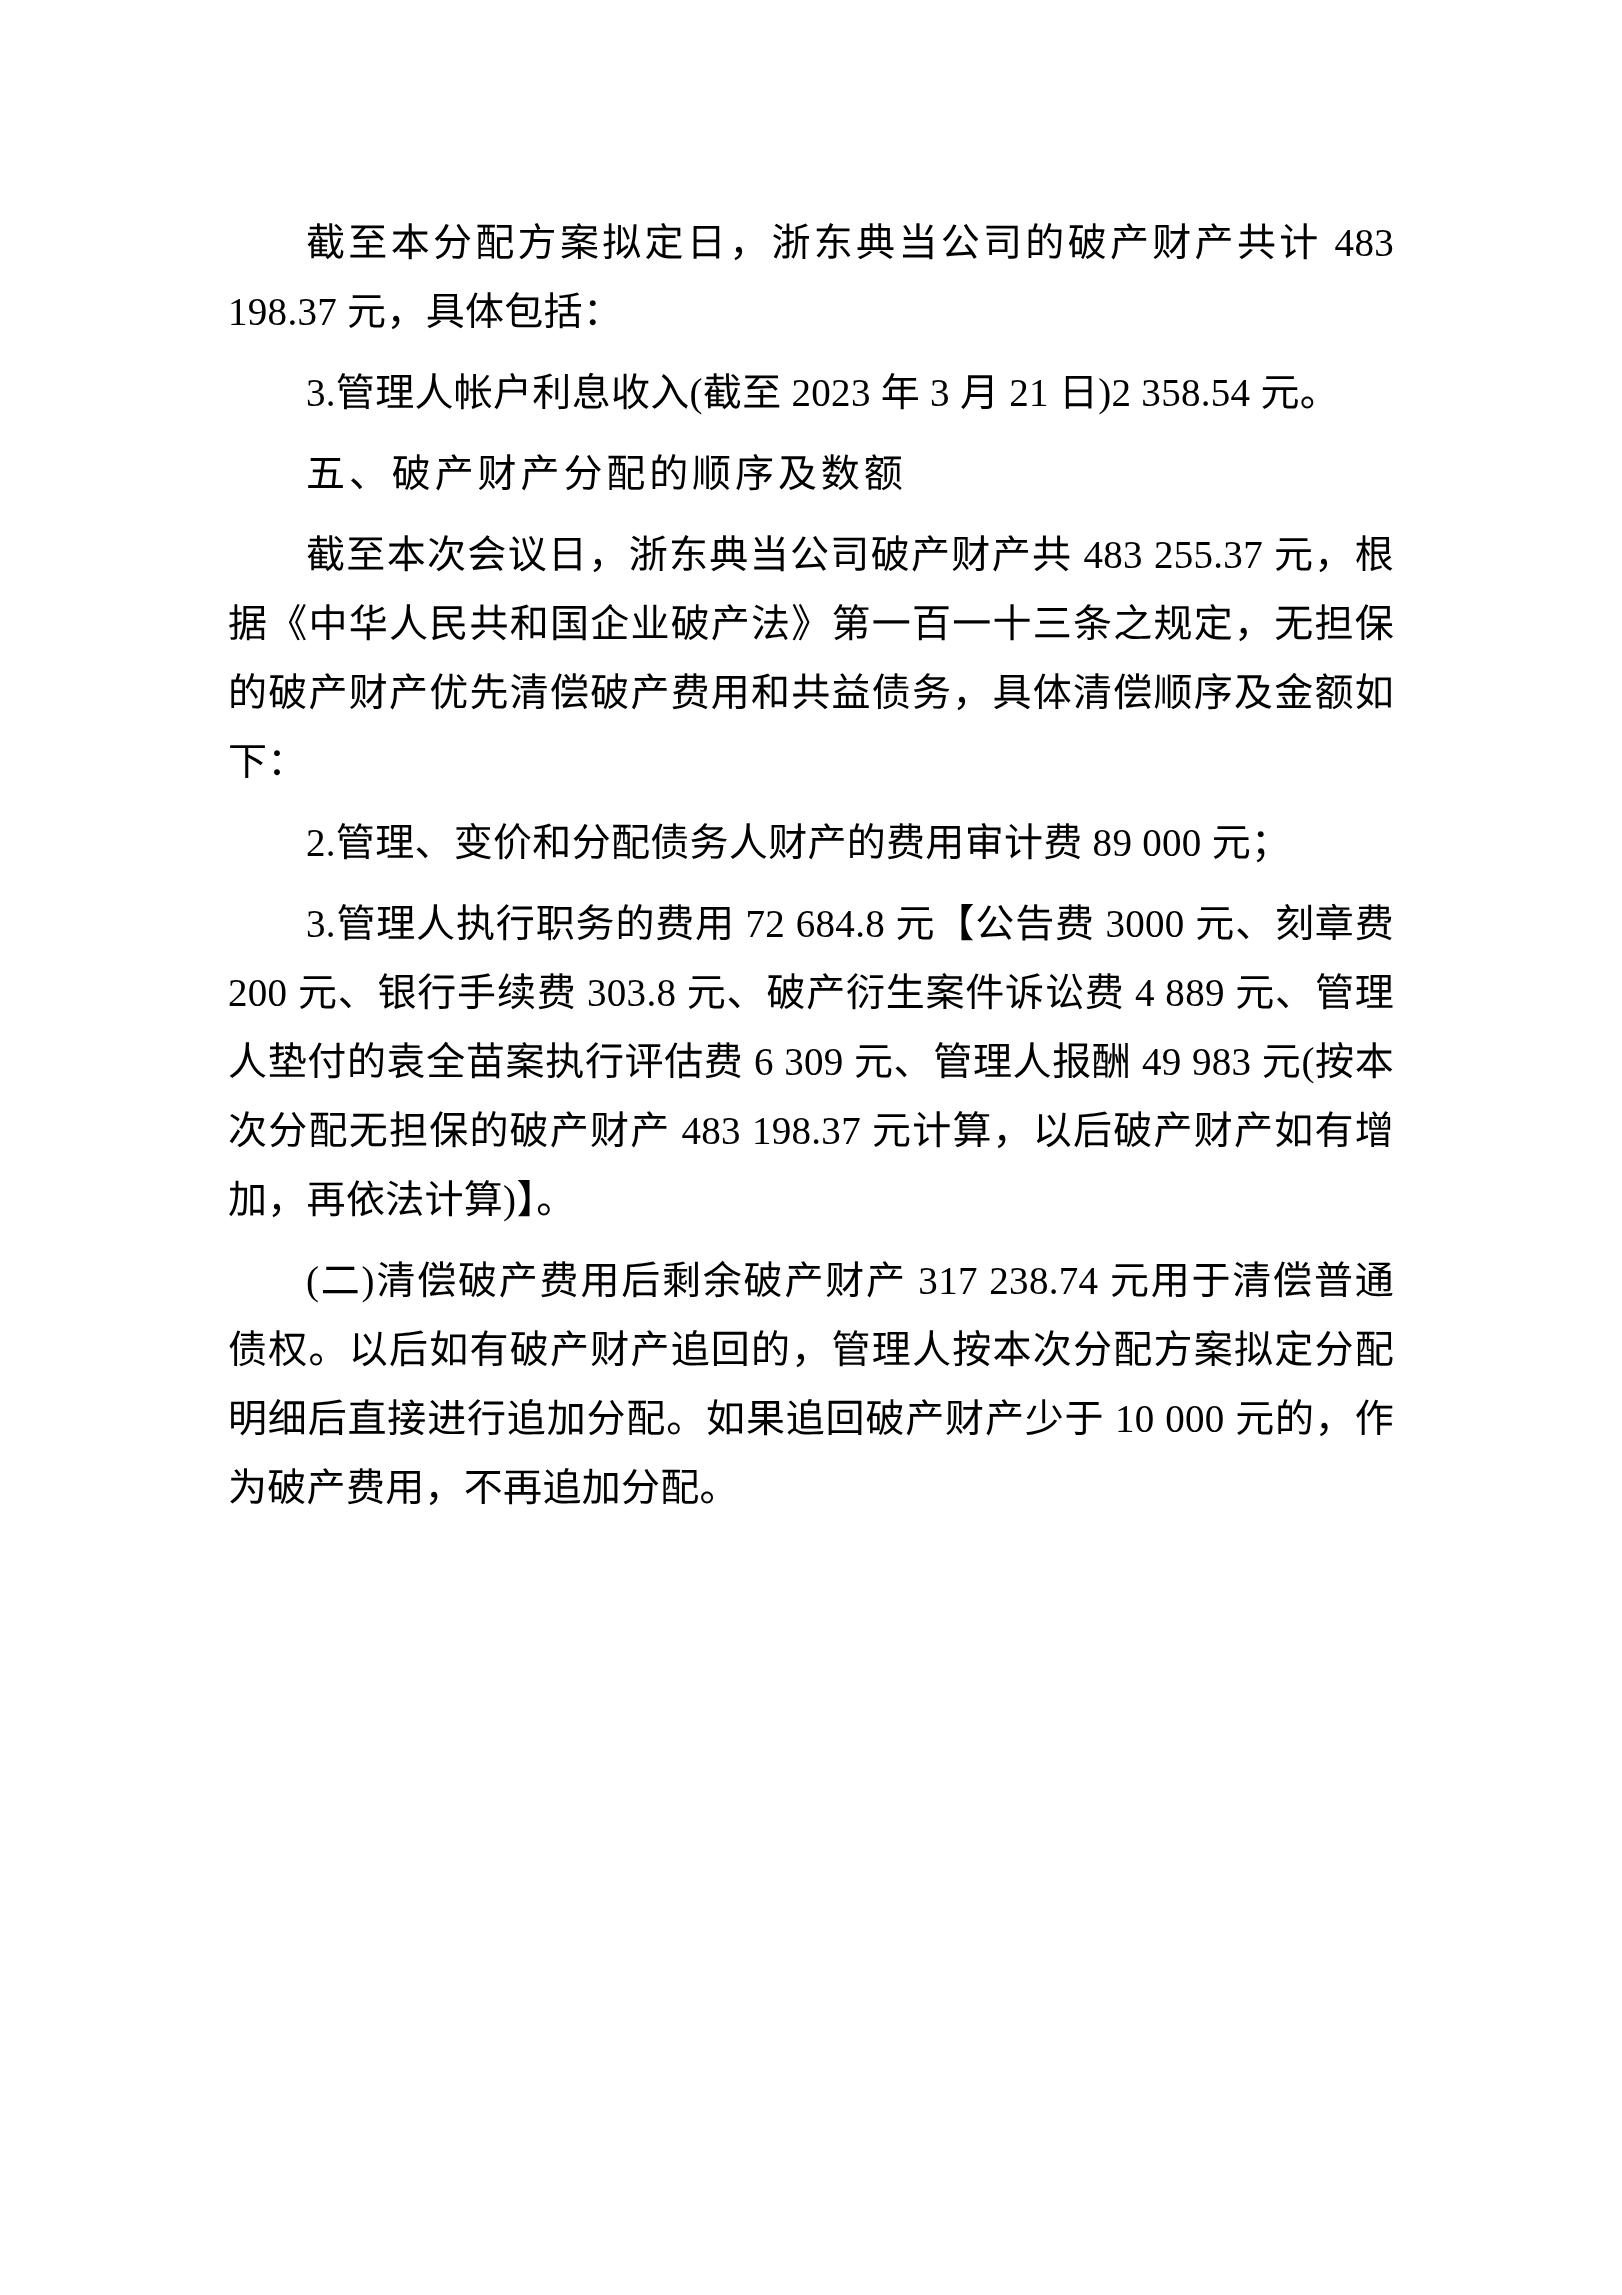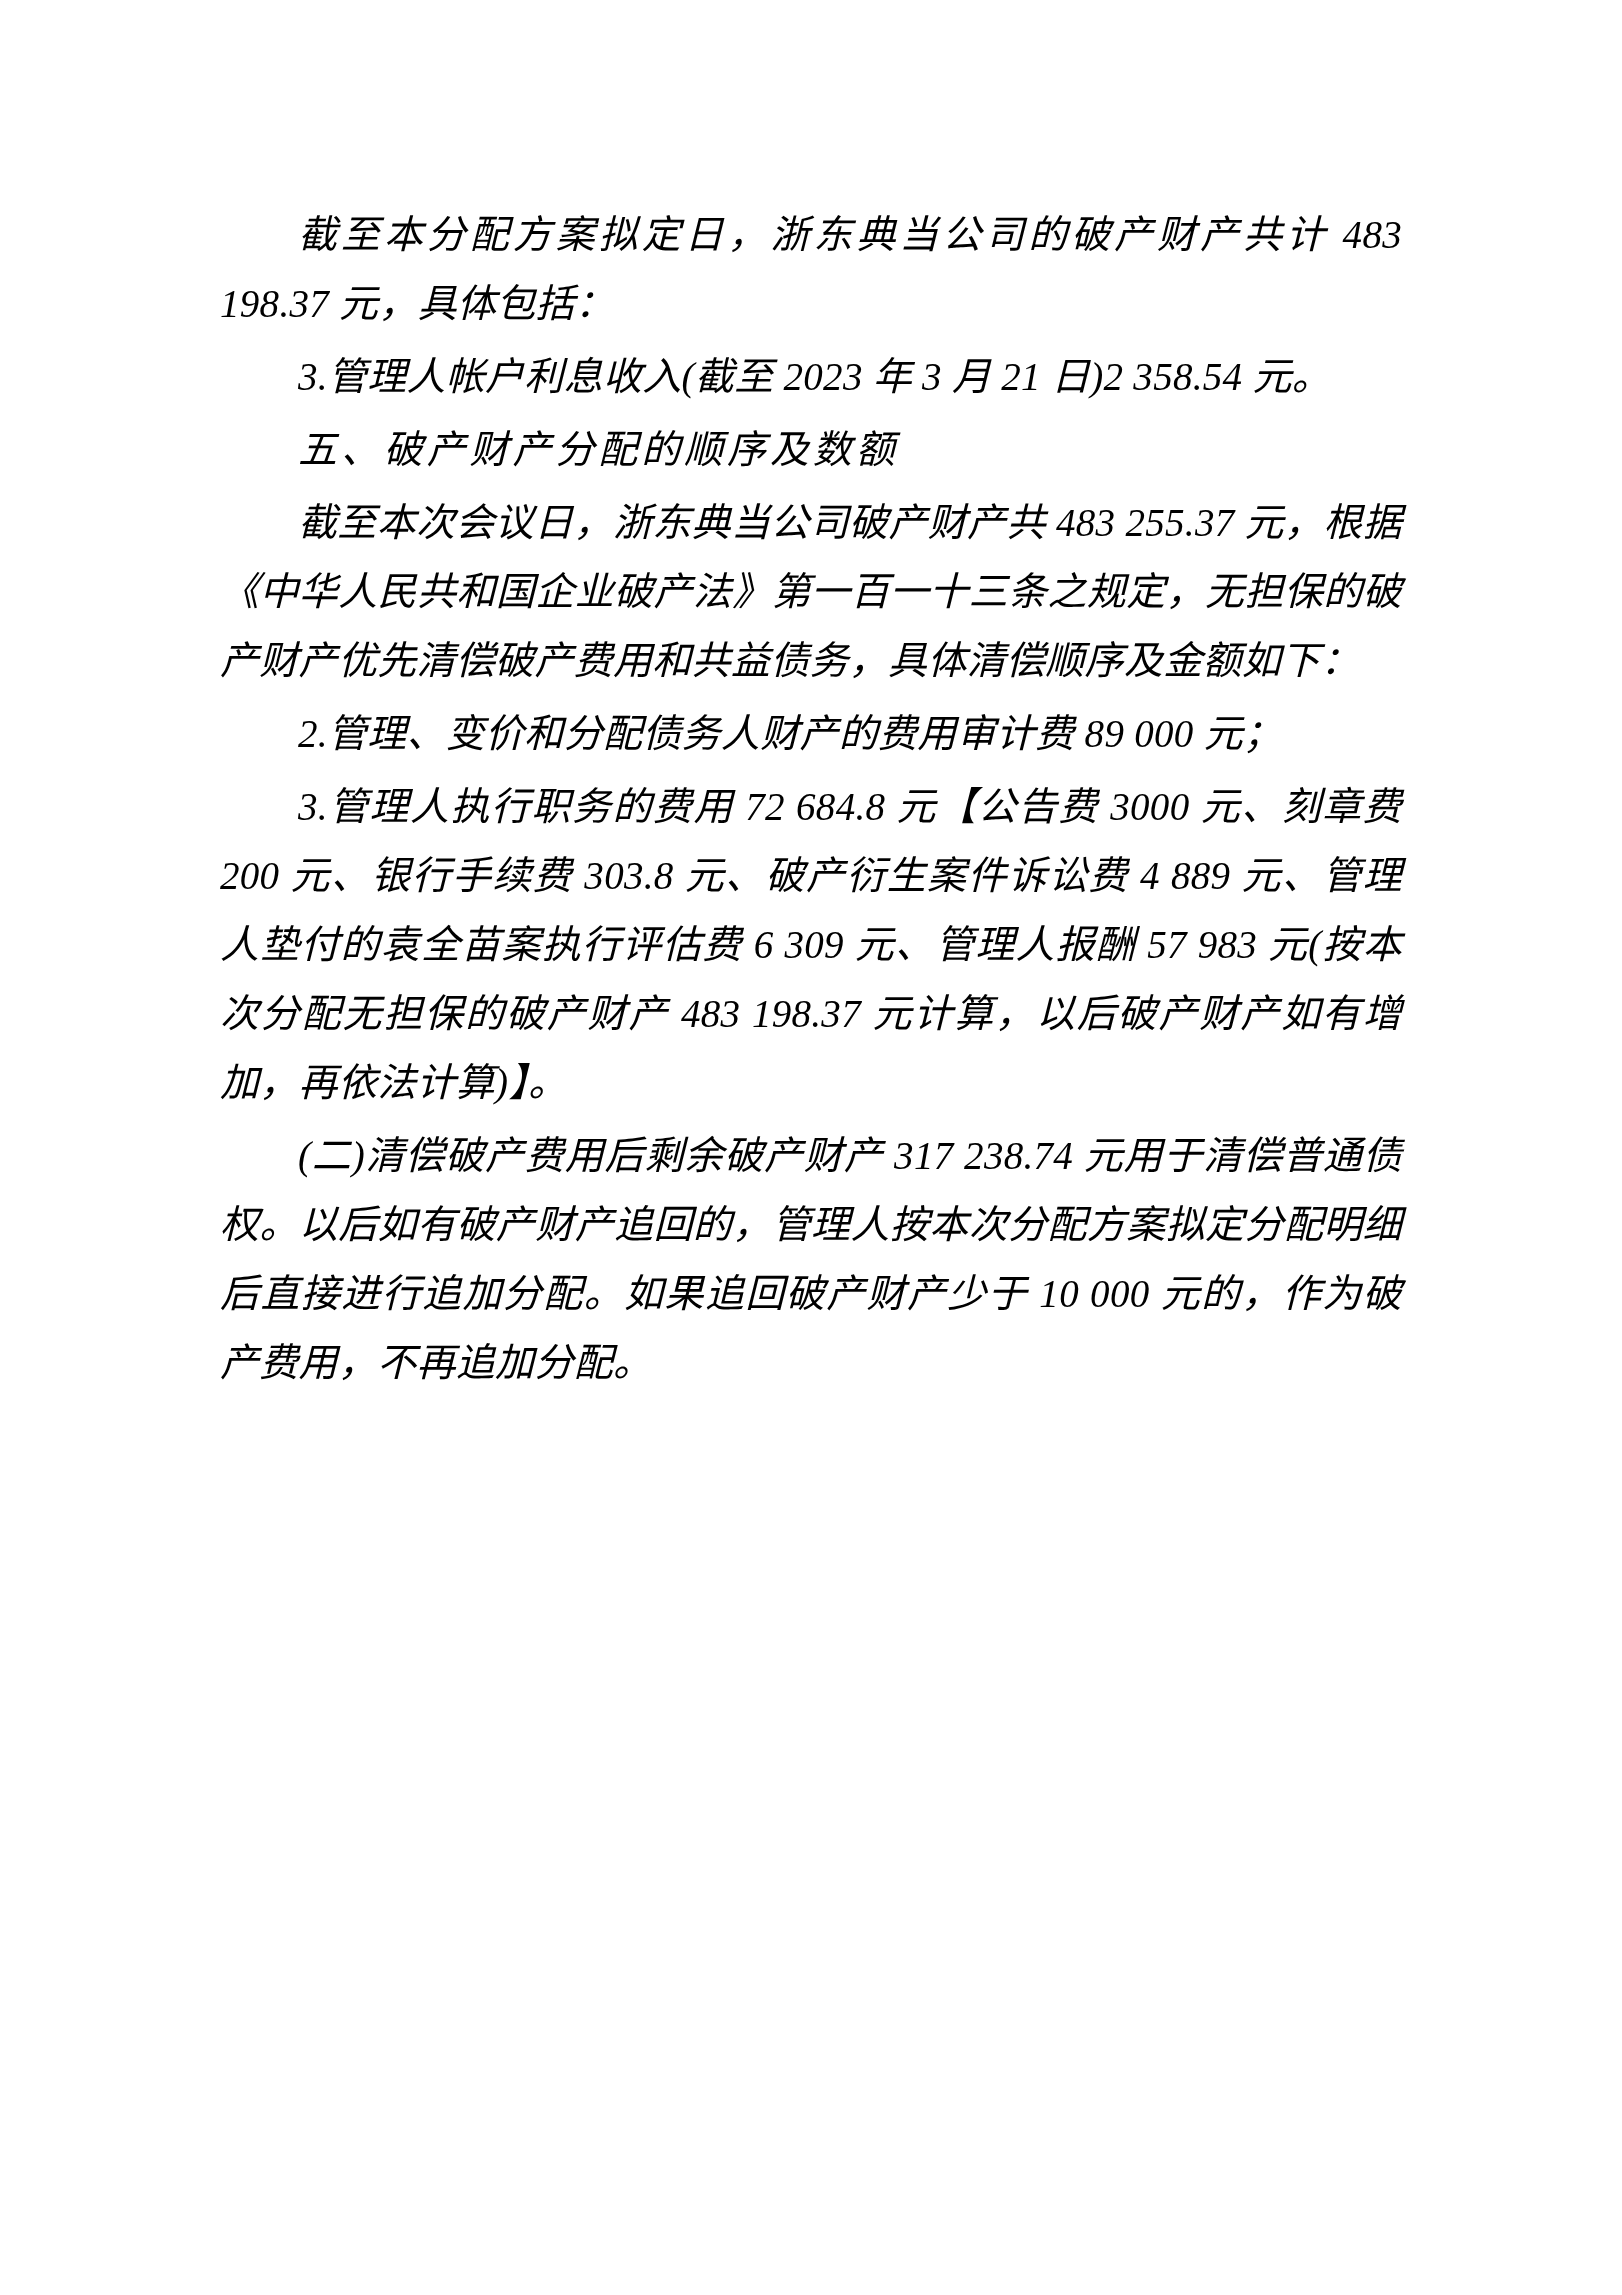--- a/index.html
+++ b/index.html
@@ -22,23 +22,22 @@
     padding: 196px 216px 131px 216px;
     background: #ffffff;
   }
   .doc-body {
     font-size: 39px;
     line-height: 69px;
     text-align: justify;
     letter-spacing: 0.3px;
   }
   p {
-    margin: 4px;
+    margin: 12px;
     padding: 0;
-    font-style: italic;
   }
   .para {
     text-indent: 2em;
   }
   .heading {
     text-indent: 2em;
     letter-spacing: 3.9px;
   }
 </style>
 </head>
@@ -54,19 +53,19 @@
     <p class="para">3.管理人帐户利息收入(截至 2023 年 3 月 21 日)2 358.54 元。</p>
 
     <p class="heading">五、破产财产分配的顺序及数额</p>
 
     <p class="para">截至本次会议日，浙东典当公司破产财产共 483 255.37 元，根据《中华人民共和国企业破产法》第一百一十三条之规定，无担保的破产财产优先清偿破产费用和共益债务，具体清偿顺序及金额如下：</p>
 
 
 
     <p class="para">2.管理、变价和分配债务人财产的费用审计费 89 000 元；</p>
 
-    <p class="para">3.管理人执行职务的费用 72 684.8 元【公告费 3000 元、刻章费 200 元、银行手续费 303.8 元、破产衍生案件诉讼费 4 889 元、管理人垫付的袁全苗案执行评估费 6 309 元、管理人报酬 57 983 元(按本次分配无担保的破产财产 483 198.37 元计算，以后破产财产如有增加，再依法计算)】。</p>
+    <p class="para">3.管理人执行职务的费用 72 684.8 元【公告费 3000 元、刻章费 200 元、银行手续费 303.8 元、破产衍生案件诉讼费 4 889 元、管理人垫付的袁全苗案执行评估费 6 309 元、管理人报酬 49 983 元(按本次分配无担保的破产财产 483 198.37 元计算，以后破产财产如有增加，再依法计算)】。</p>
 
     <p class="para">(二)清偿破产费用后剩余破产财产 317 238.74 元用于清偿普通债权。以后如有破产财产追回的，管理人按本次分配方案拟定分配明细后直接进行追加分配。如果追回破产财产少于 10 000 元的，作为破产费用，不再追加分配。</p>
 
   </div>
 </div>
 
 
 </body></html>

